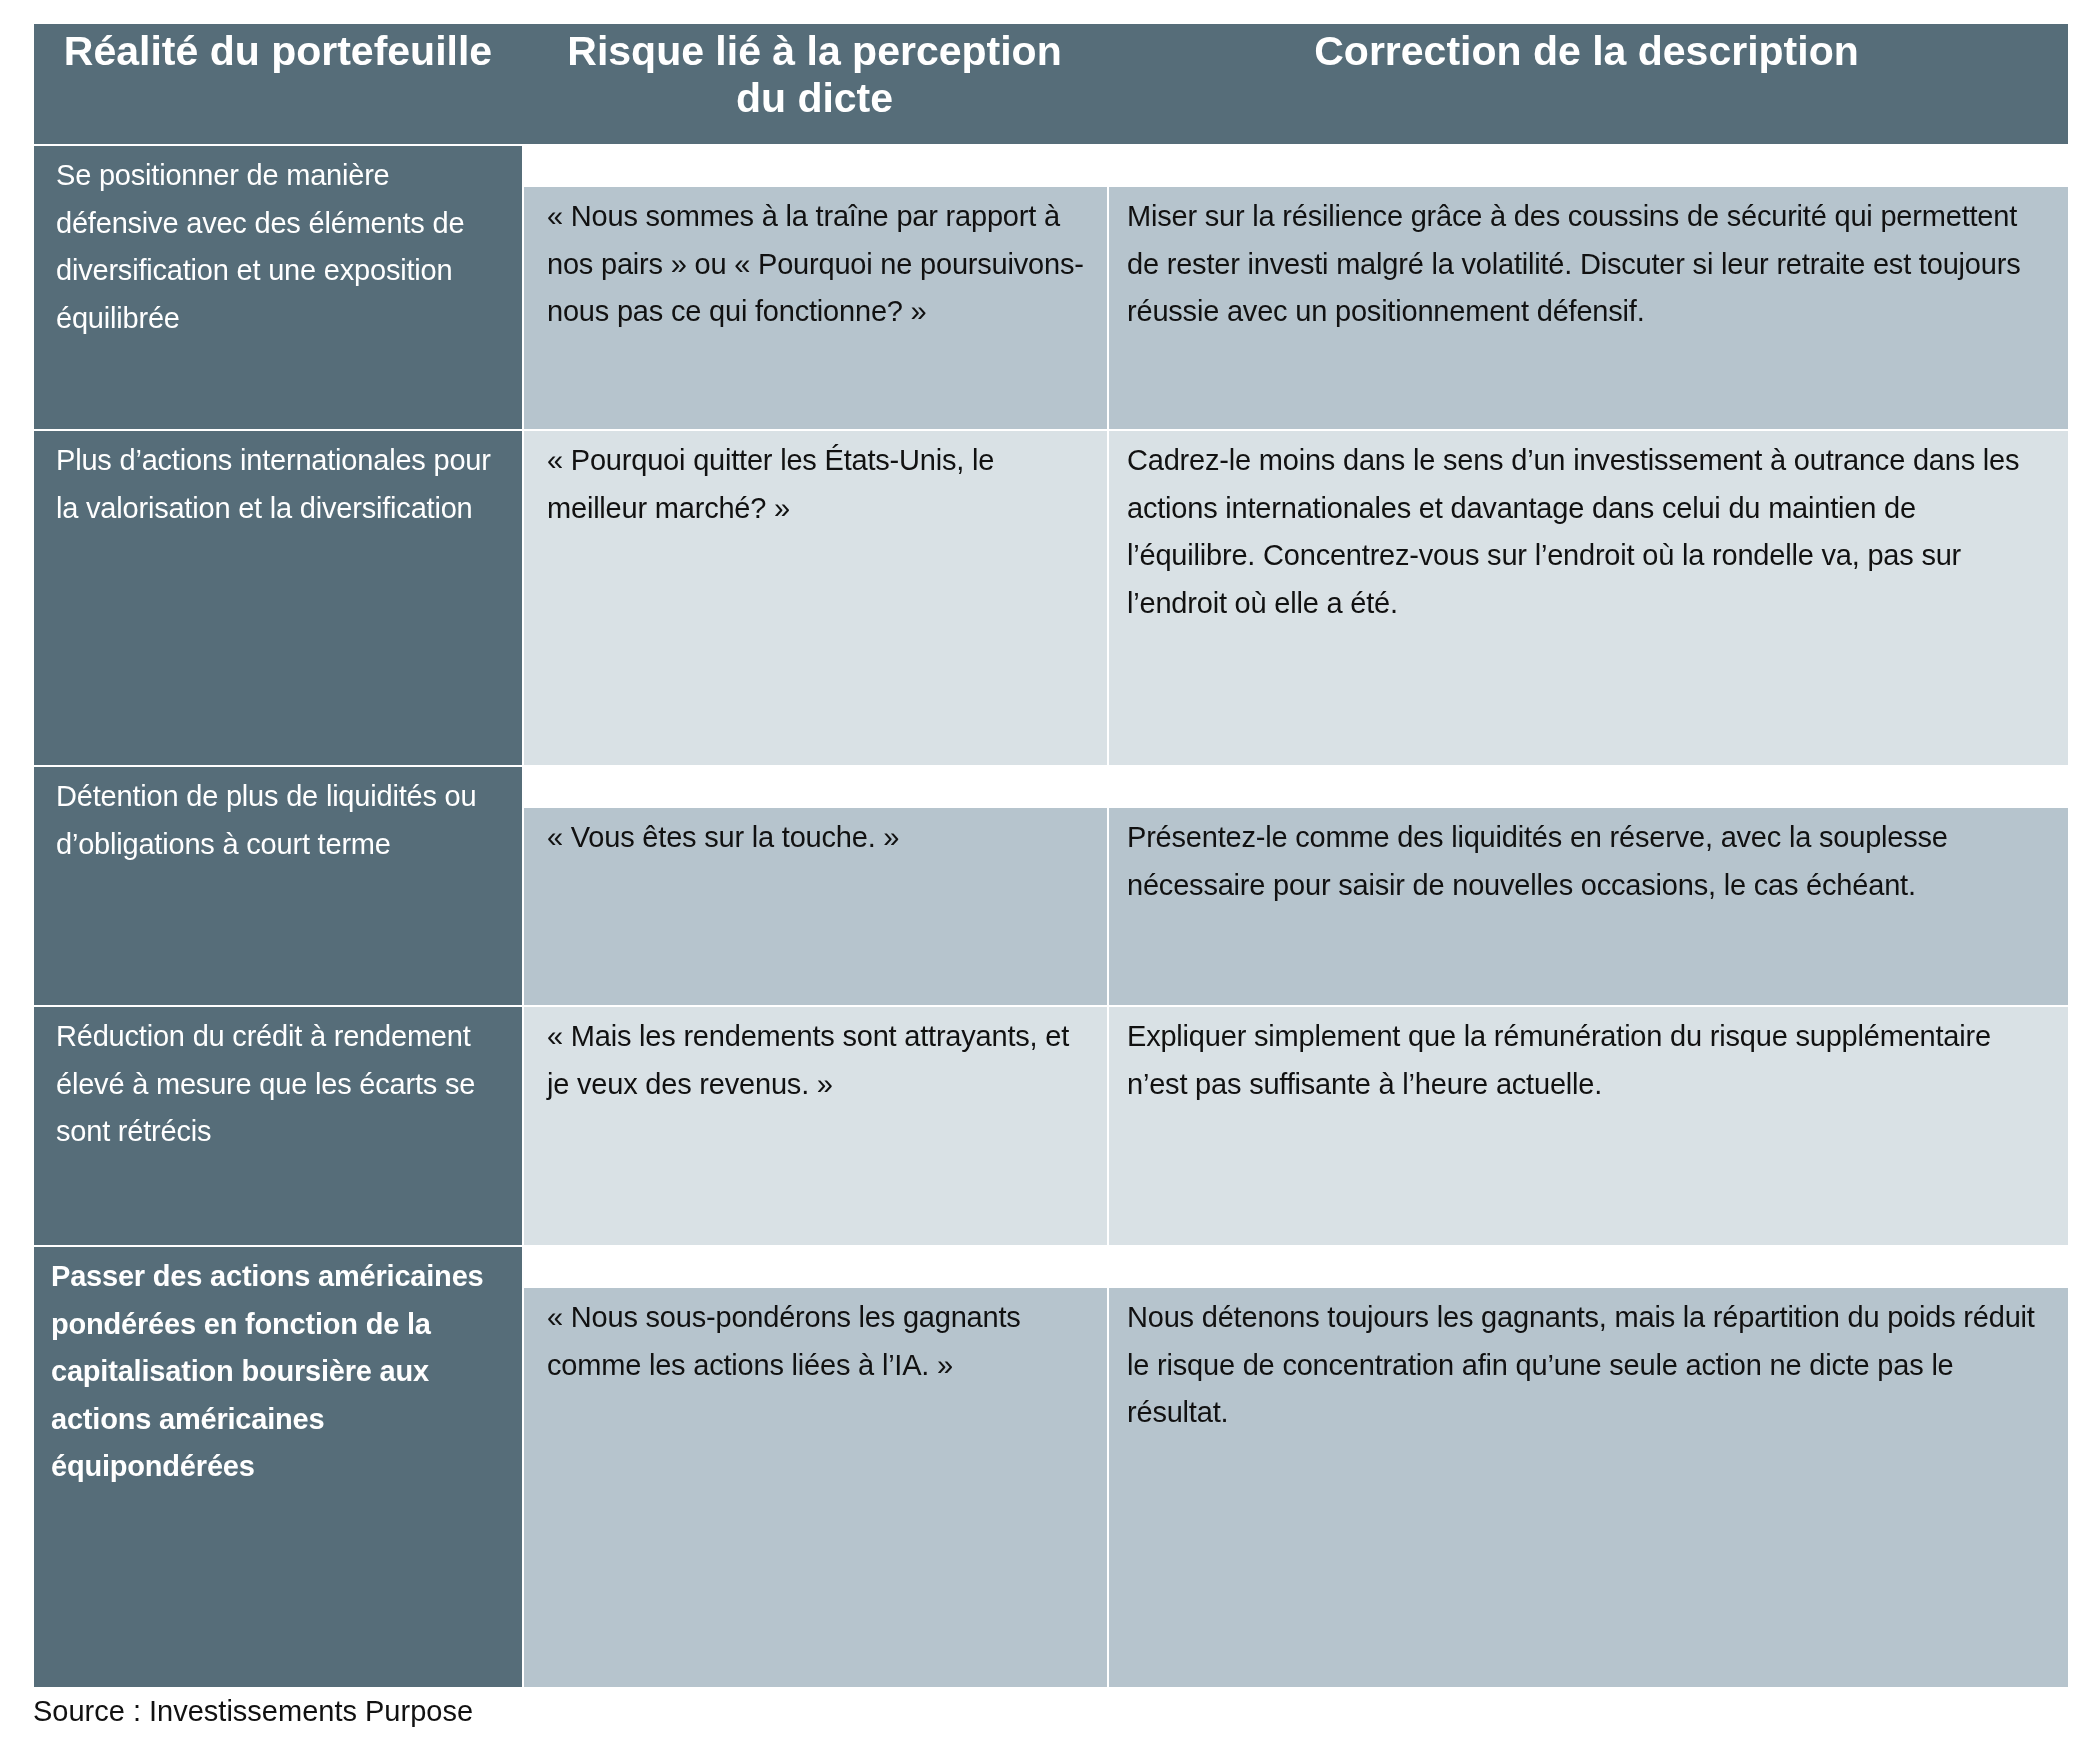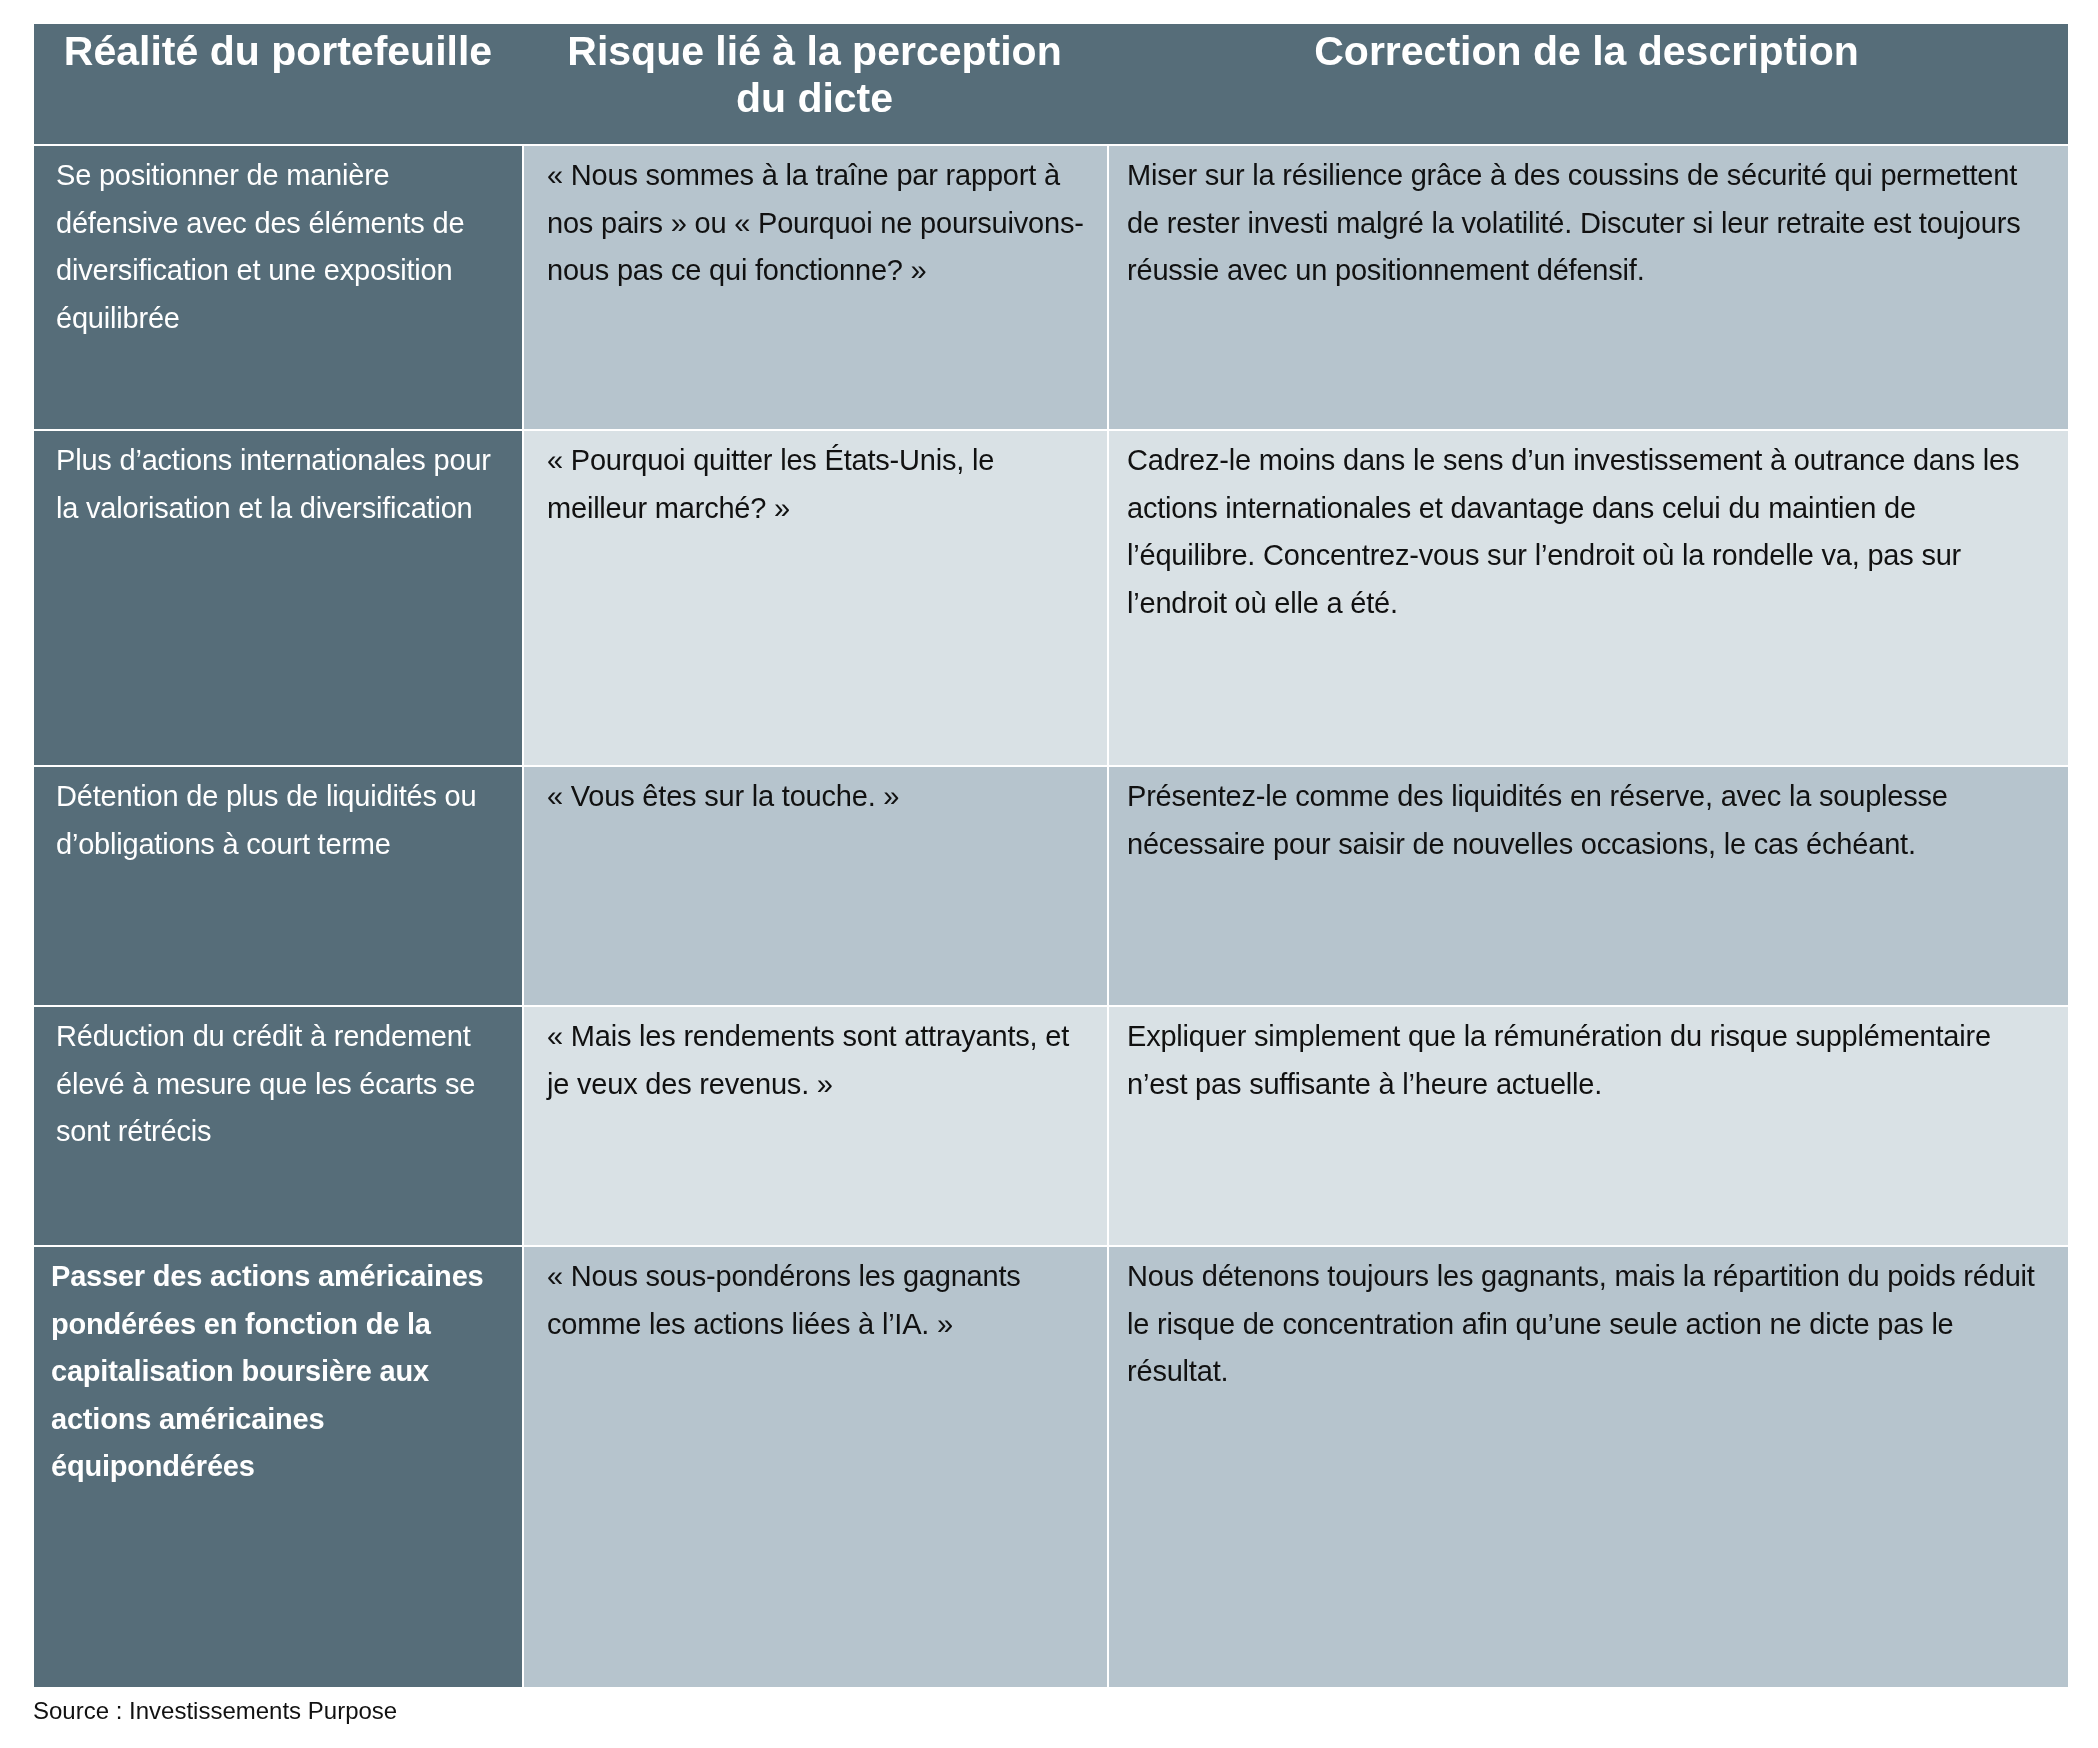--- a/index.html
+++ b/index.html
@@ -51,30 +51,30 @@
       letter-spacing: -0.2px;
     }
     .cell.first {
       background: #566d79;
       color: #ffffff;
     }
     .cell.first.bold {
       font-weight: bold;
       padding-left: 17px;
     }
-    .row-dark .cell.mid, .row-dark .cell.last { background: #b6c4cd; }
+    .row-dark .cell.mid, .row-dark .cell.last { background: #b6c4cd; margin-top: 41px; }
     .row-light .cell.mid, .row-light .cell.last { background: #d9e1e5; }
     .cell.mid { padding-left: 23px; }
     .cell.last { padding-left: 18px; }
     .row { display: contents; }
     .source {
       position: absolute;
       left: 33px;
       top: 1692px;
-      font-size: 24px;
+      font-size: 29px;
       line-height: 38px;
       color: #111111;
     }
   </style>
 </head>
 <body>
 
 <div class="table">
   <div class="header-row">
     <div class="hcell">Réalité du portefeuille</div>

